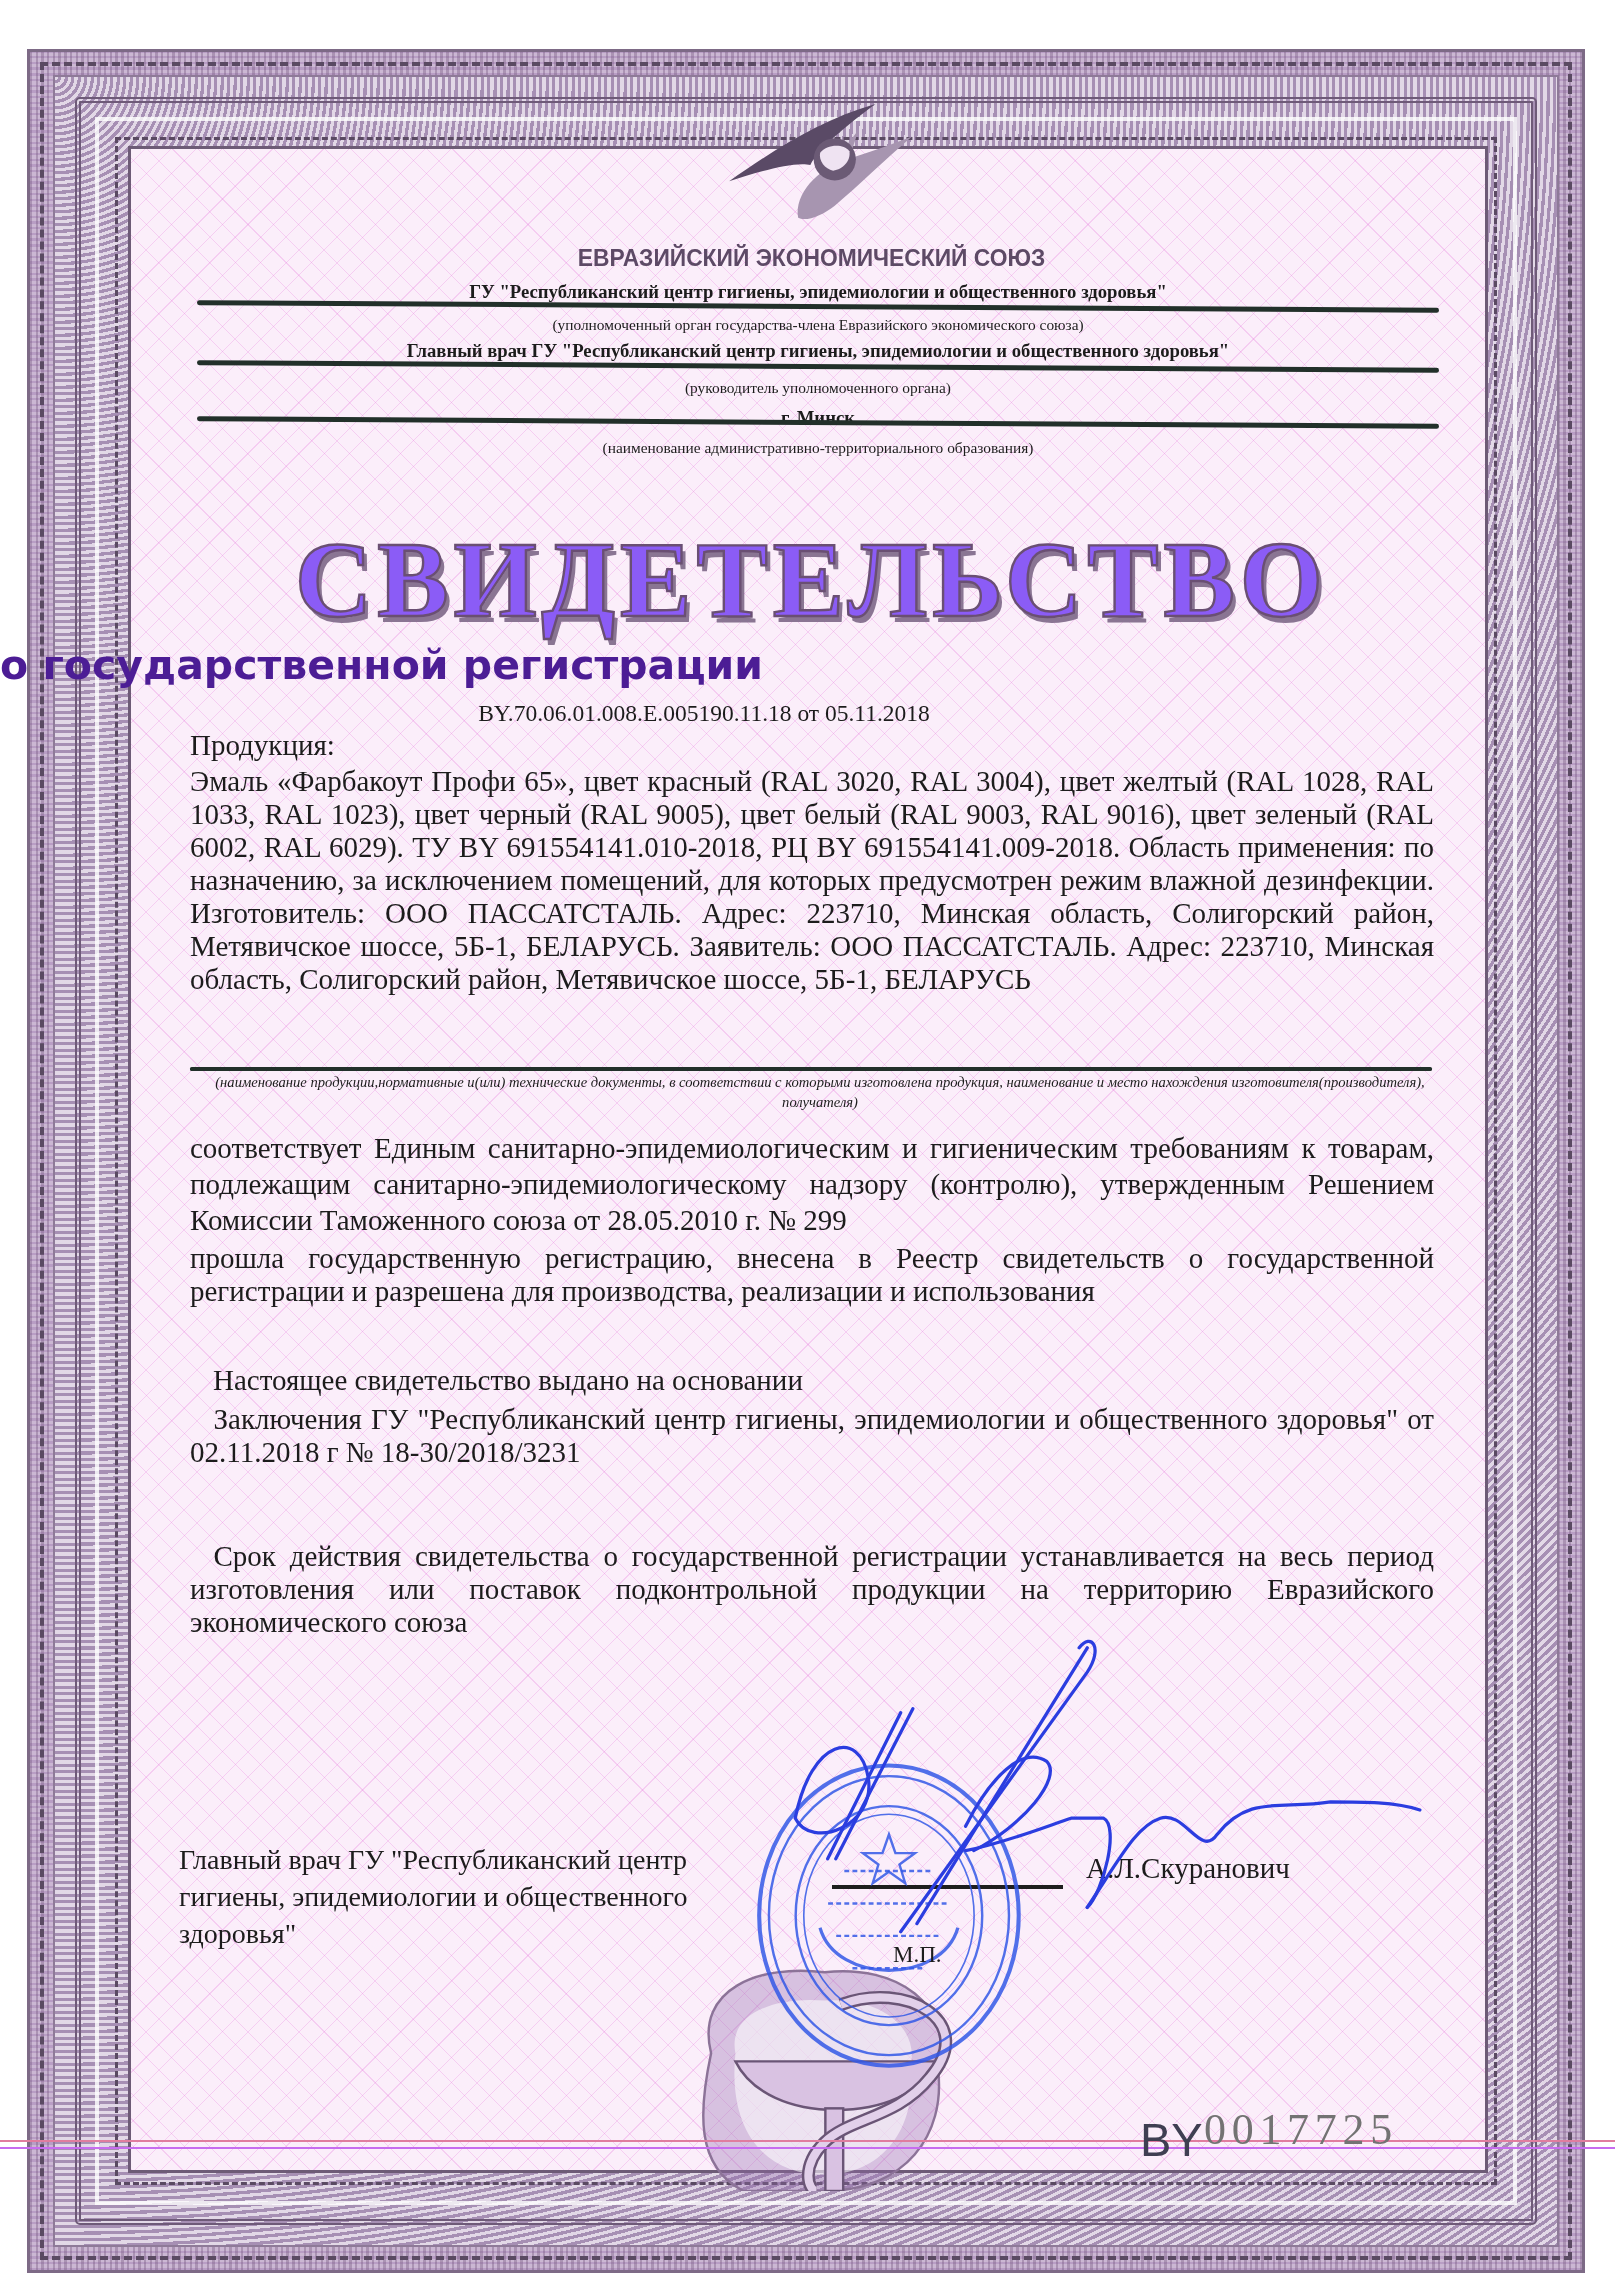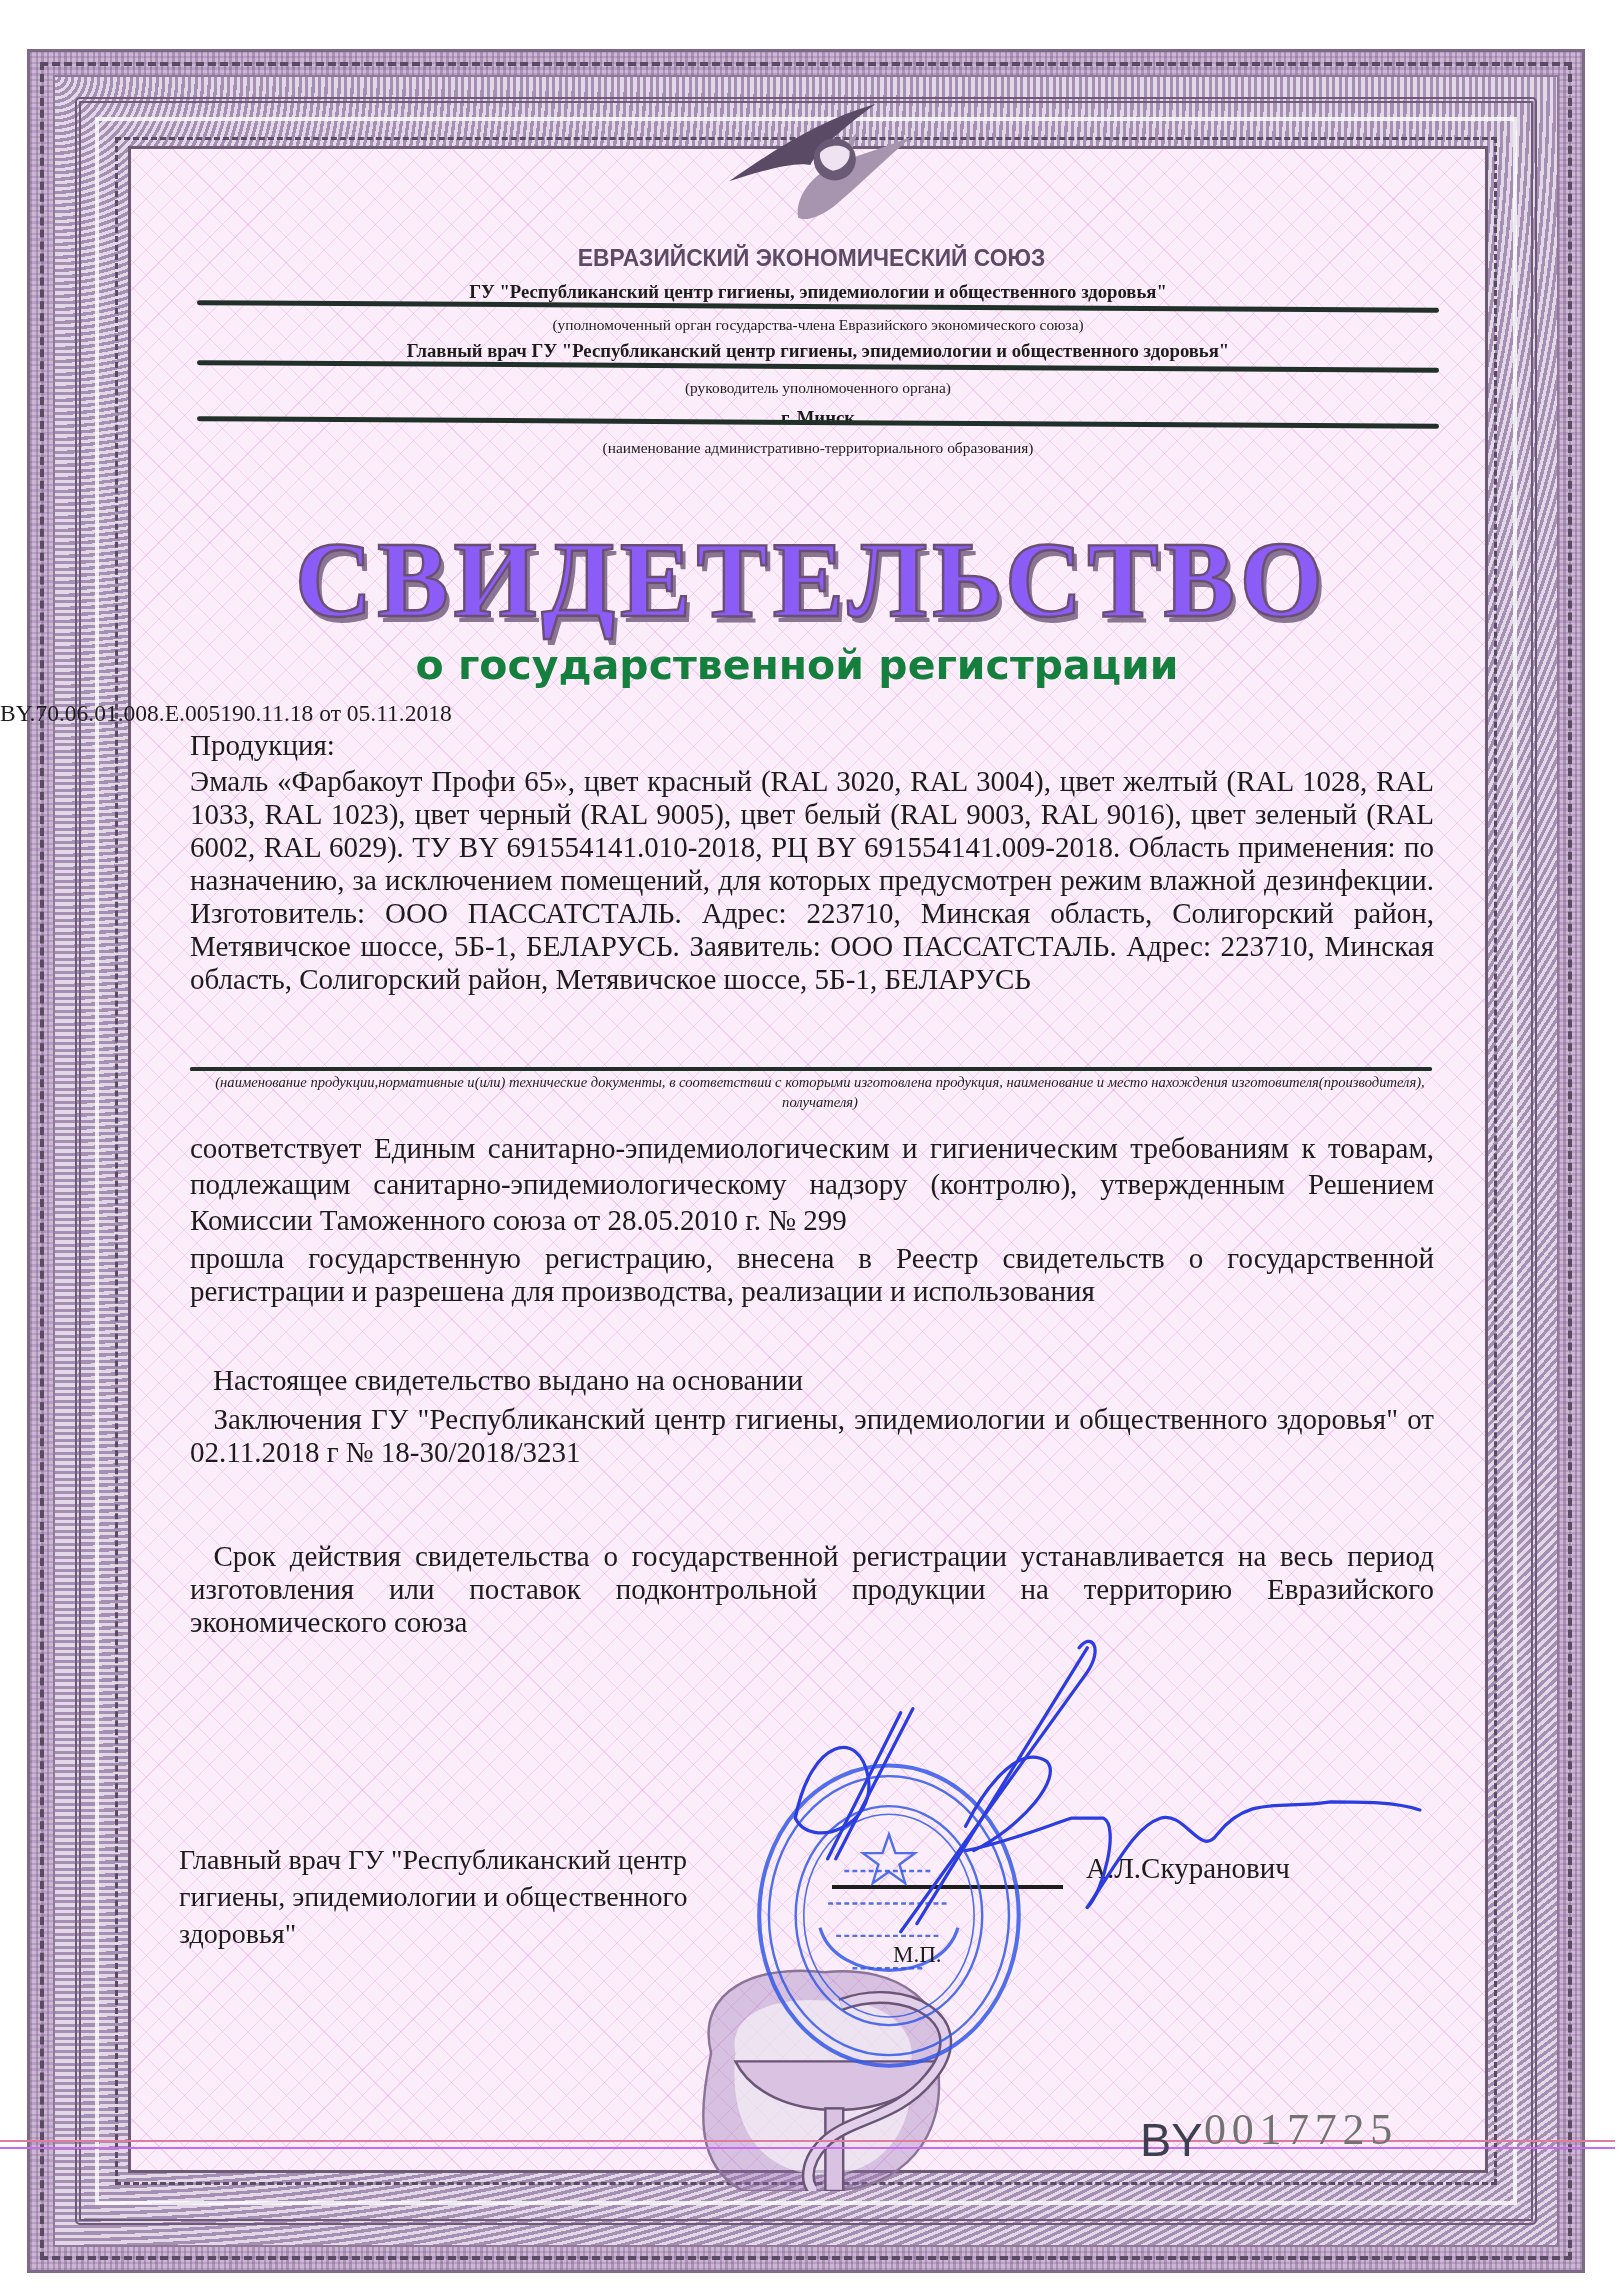--- a/index.html
+++ b/index.html
@@ -46,23 +46,23 @@
   .hline { position:absolute; height:4.9px; background:#22302a; border-radius:2.4px; }
   .htext { position:absolute; left:197px; width:1242px; text-align:center; font-weight:bold; font-size:18.7px; }
   .hcap  { position:absolute; left:197px; width:1242px; text-align:center; font-size:15.4px; }
 
   
   .title { left:0; width:1623px; top:519px; text-align:center;
      font-family:"Liberation Serif", serif; font-weight:bold; font-size:107px;
      letter-spacing:4.9px; color:#8b5cf6;
      -webkit-text-stroke:2.4px #6a4f73;
      text-shadow: 4px 5.7px 0 #8a7593; }
-  .subtitle { left:0; width:1594px; top:641px; text-align:center;
-     font-family:"DejaVu Sans", sans-serif; font-weight:bold; font-size:41px; color:#15803d; }
-  .regno { left:0; width:1408px; top:700px; font-size:23.5px; }
+  .subtitle { left:0; width:1594px; top:641px; 
+     font-family:"DejaVu Sans", sans-serif; font-weight:bold; font-size:41px; color:#4c1d95; }
+  .regno { left:0; width:1408px; top:700px; text-align:center; font-size:23.5px; }
 
   
   .body-text { font-size:29px; line-height:33px; text-align:justify; }
   .product-label { left:190px; top:729px; font-size:29px; }
   .product { left:190px; top:765px; width:1244px; }
   .prod-line { left:190px; top:1067px; width:1242px; height:4px; background:#22302a; border-radius:1.6px; }
   .prod-cap { left:211px; top:1073px; width:1218px; text-align:center; font-style:italic; font-size:14.6px; line-height:19.5px; }
 
   .conform { left:190px; top:1130px; width:1244px; line-height:36px; }
   .passed  { left:190px; top:1242px; width:1244px; }

